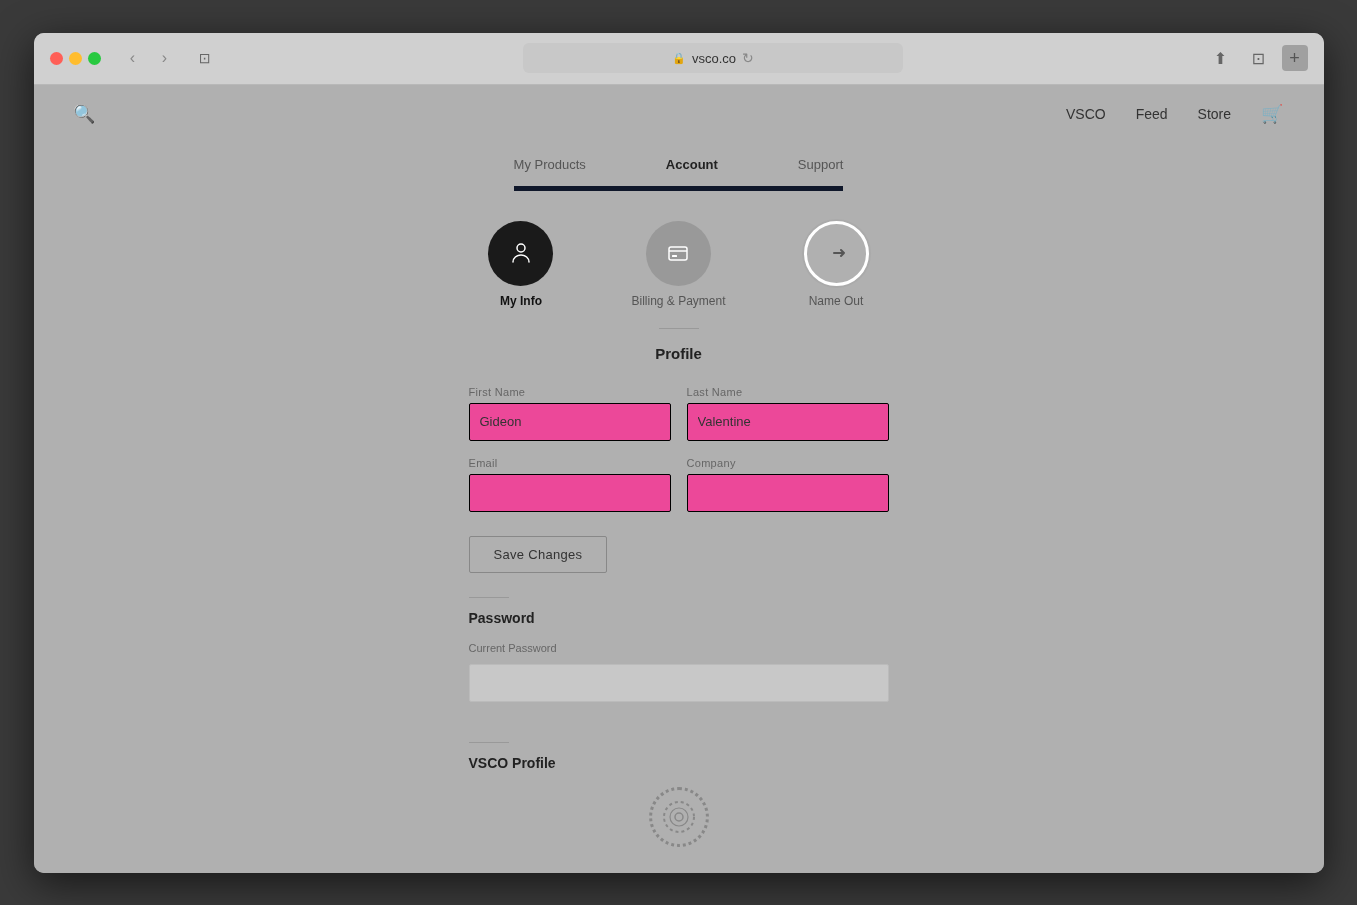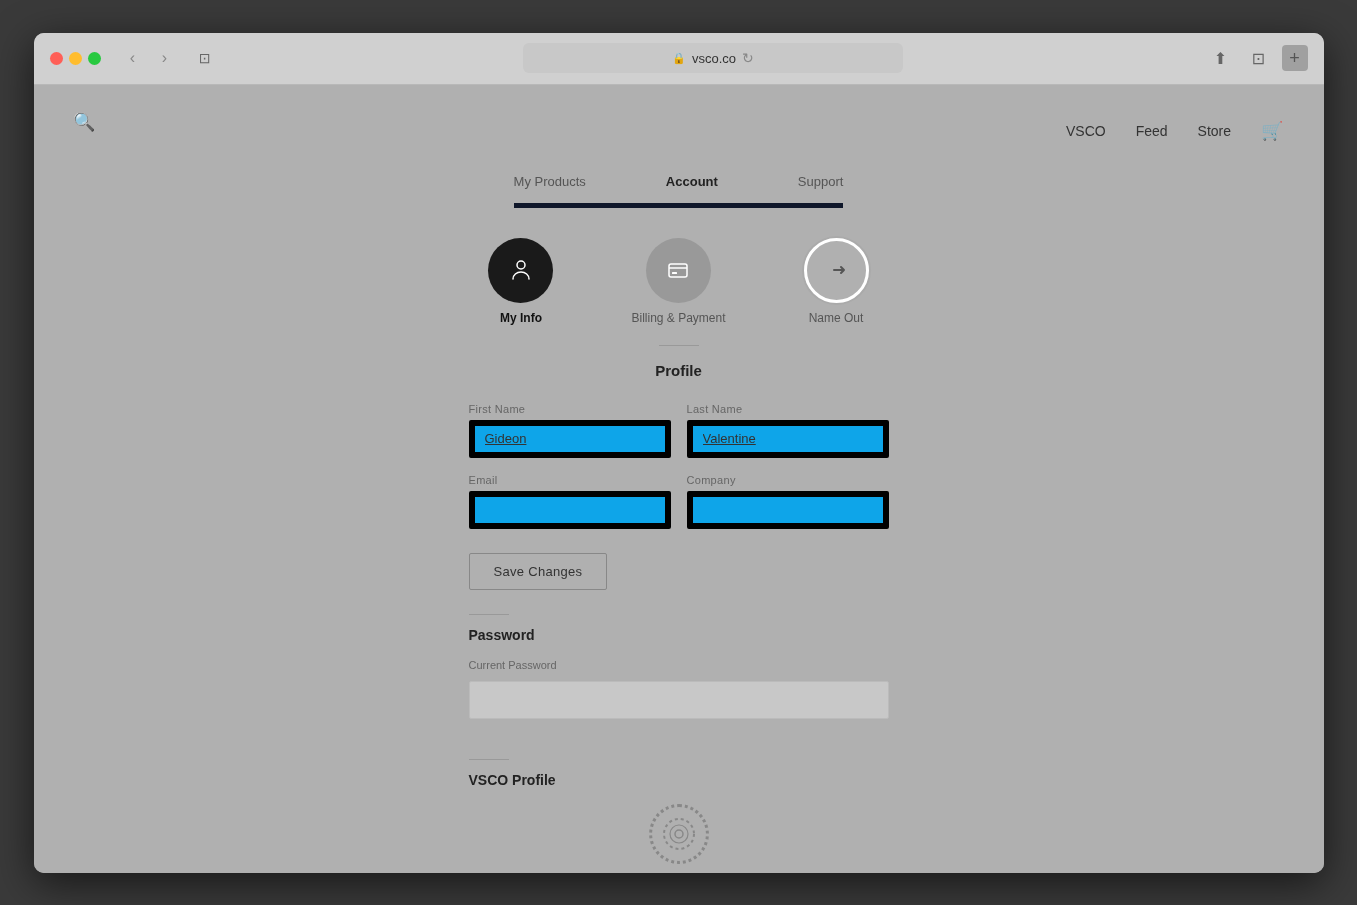--- a/index.html
+++ b/index.html
@@ -157,21 +157,20 @@
     .search-icon-nav {
       font-size: 18px;
       color: #333;
       cursor: pointer;
     }
 
     .nav-links {
       display: flex;
       gap: 30px;
       align-items: center;
-      margin-top: 17px;
     }
 
     .nav-link {
       font-size: 14px;
       color: #333;
       text-decoration: none;
       cursor: pointer;
     }
 
     .cart-icon {
@@ -293,29 +292,28 @@
     }
 
     .form-label {
       font-size: 11px;
       color: #666;
       letter-spacing: 0.3px;
     }
 
     .form-input {
       height: 38px;
-      background: #0ea5e9;
-      border: 6px solid #000000;
+      background: #ec4899;
+      border: 1px solid #000000;
       border-radius: 2px;
       padding: 0 10px;
       font-size: 13px;
       color: #333;
       outline: none;
       width: 100%;
-      text-decoration: underline;
     }
 
     .save-changes-btn {
       margin-top: 8px;
       padding: 10px 24px;
       background: transparent;
       border: 1px solid #888;
       border-radius: 2px;
       font-size: 13px;
       color: #333;

